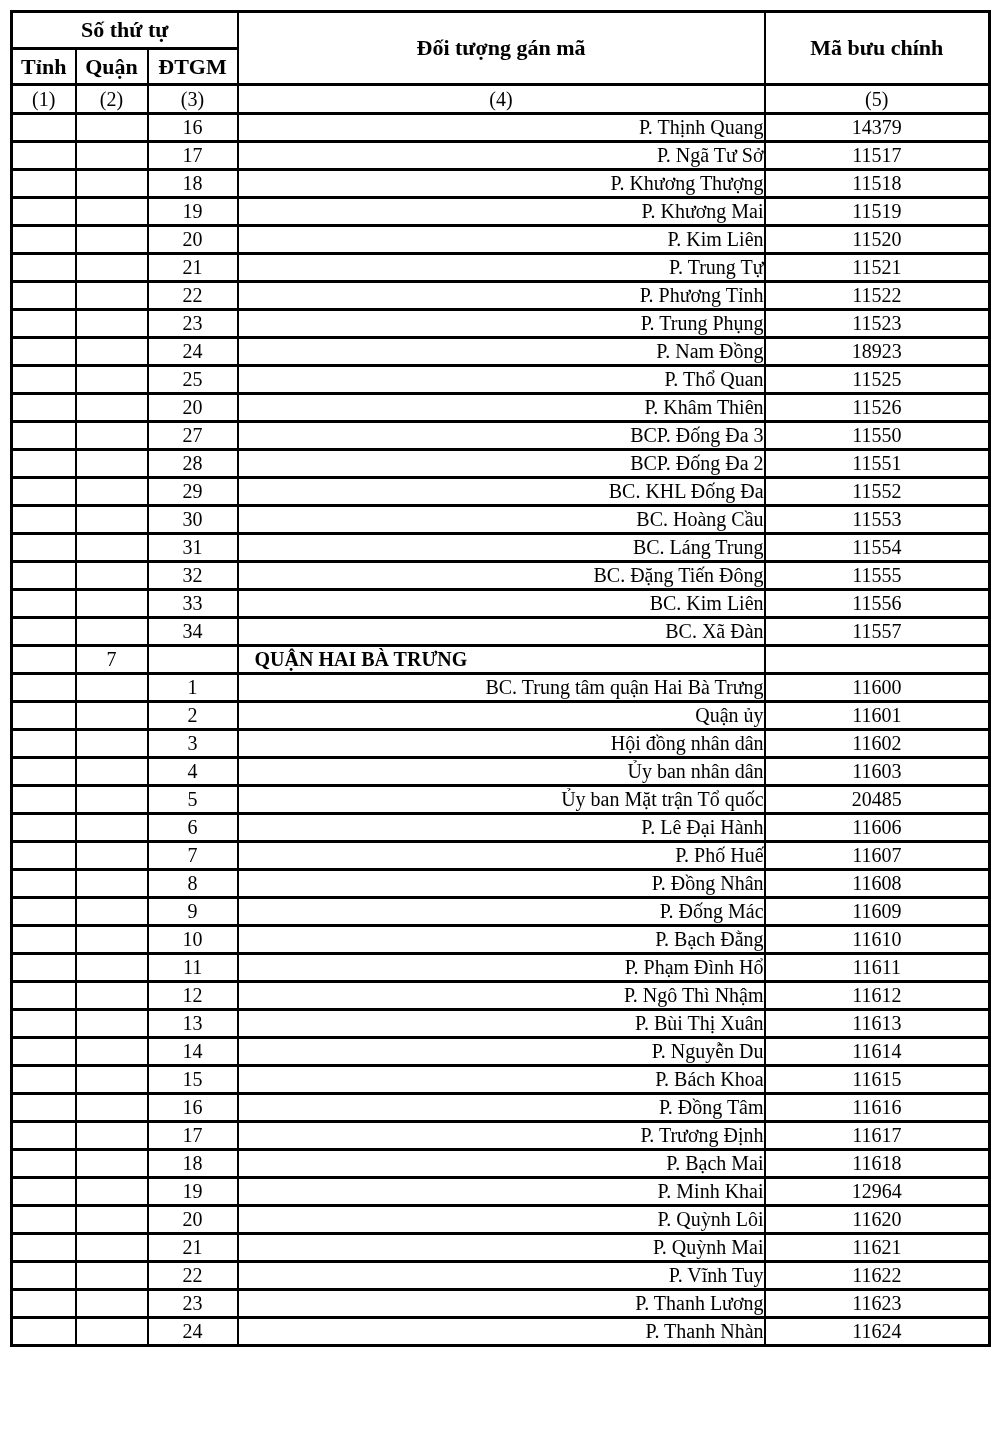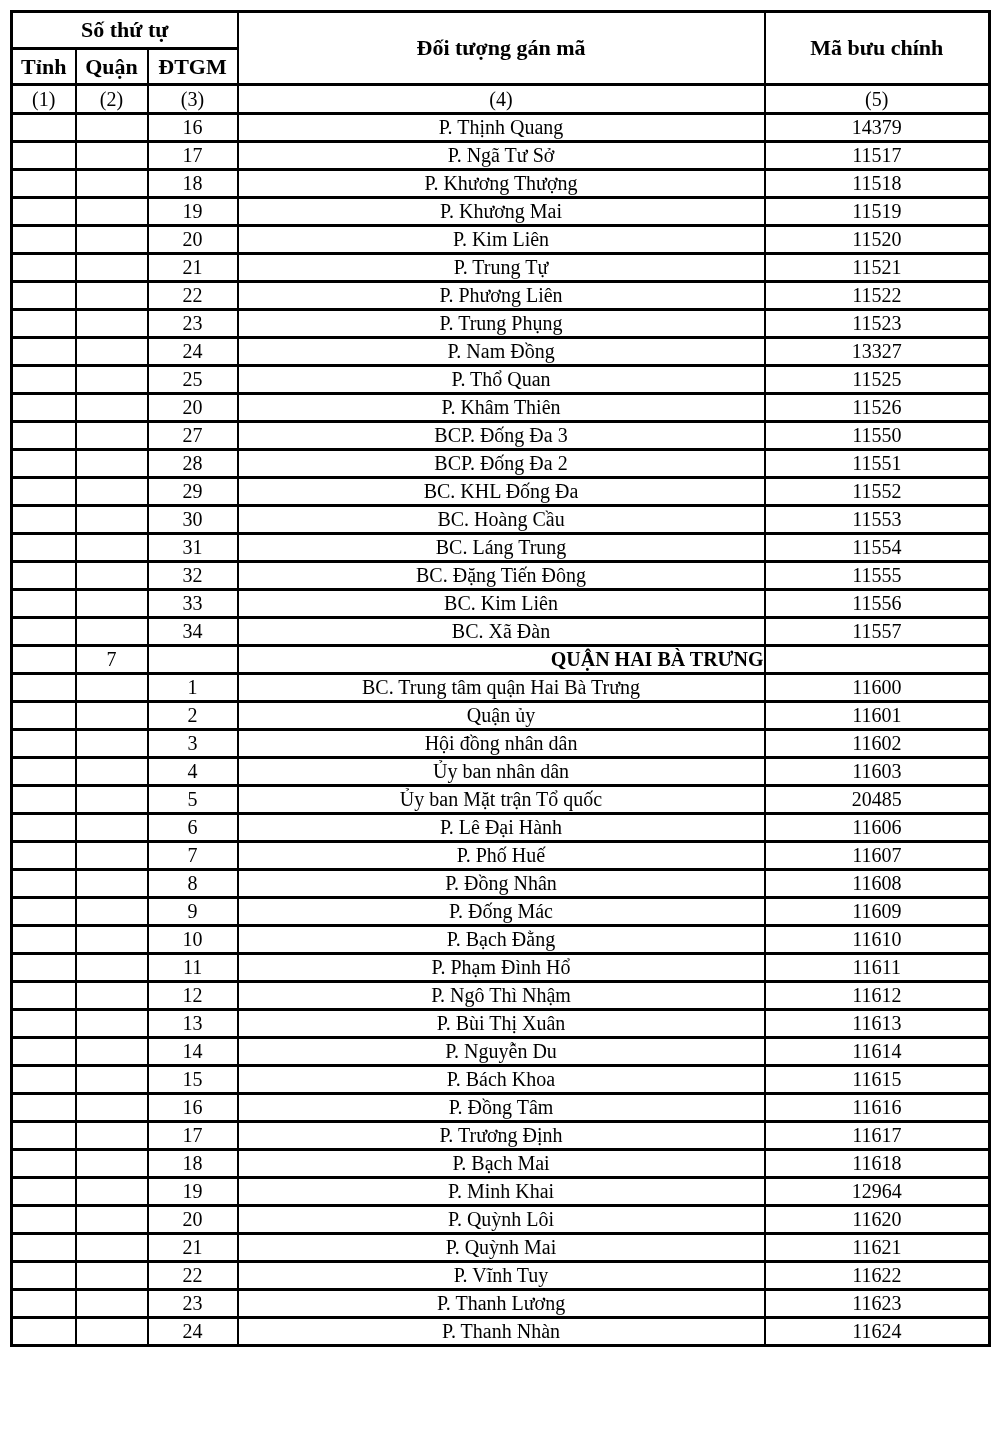--- a/index.html
+++ b/index.html
@@ -51,25 +51,25 @@
     height: 26px;
     font-weight: normal;
     font-size: 20px;
     text-align: center;
   }
   tbody td {
     height: 25px;
     font-size: 20px;
   }
   td.c-tinh, td.c-quan, td.c-dtgm, td.c-ma { text-align: center; }
-  td.c-doituong { text-align: center; padding-left: 4px; }
+  td.c-doituong { text-align: right; padding-left: 4px; }
   tr.section-row td.c-doituong {
-    text-align: right;
+    text-align: left;
     font-weight: bold;
-    padding-left: 1px;
+    padding-left: 16px;
   }
 </style>
 </head>
 <body>
 
 <div class="page">
   <table class="postal">
     <colgroup>
       <col class="c1">
         <col class="c2">
@@ -136,36 +136,36 @@
     <td class="c-tinh"></td>
     <td class="c-quan"></td>
     <td class="c-dtgm">21</td>
     <td class="c-doituong">P. Trung Tự</td>
     <td class="c-ma">11521</td>
   </tr>
         <tr>
     <td class="c-tinh"></td>
     <td class="c-quan"></td>
     <td class="c-dtgm">22</td>
-    <td class="c-doituong">P. Phương Liên</td>
+    <td class="c-doituong">P. Phương Tỉnh</td>
     <td class="c-ma">11522</td>
   </tr>
         <tr>
     <td class="c-tinh"></td>
     <td class="c-quan"></td>
     <td class="c-dtgm">23</td>
     <td class="c-doituong">P. Trung Phụng</td>
     <td class="c-ma">11523</td>
   </tr>
         <tr>
     <td class="c-tinh"></td>
     <td class="c-quan"></td>
     <td class="c-dtgm">24</td>
     <td class="c-doituong">P. Nam Đồng</td>
-    <td class="c-ma">13327</td>
+    <td class="c-ma">18923</td>
   </tr>
         <tr>
     <td class="c-tinh"></td>
     <td class="c-quan"></td>
     <td class="c-dtgm">25</td>
     <td class="c-doituong">P. Thổ Quan</td>
     <td class="c-ma">11525</td>
   </tr>
         <tr>
     <td class="c-tinh"></td>

